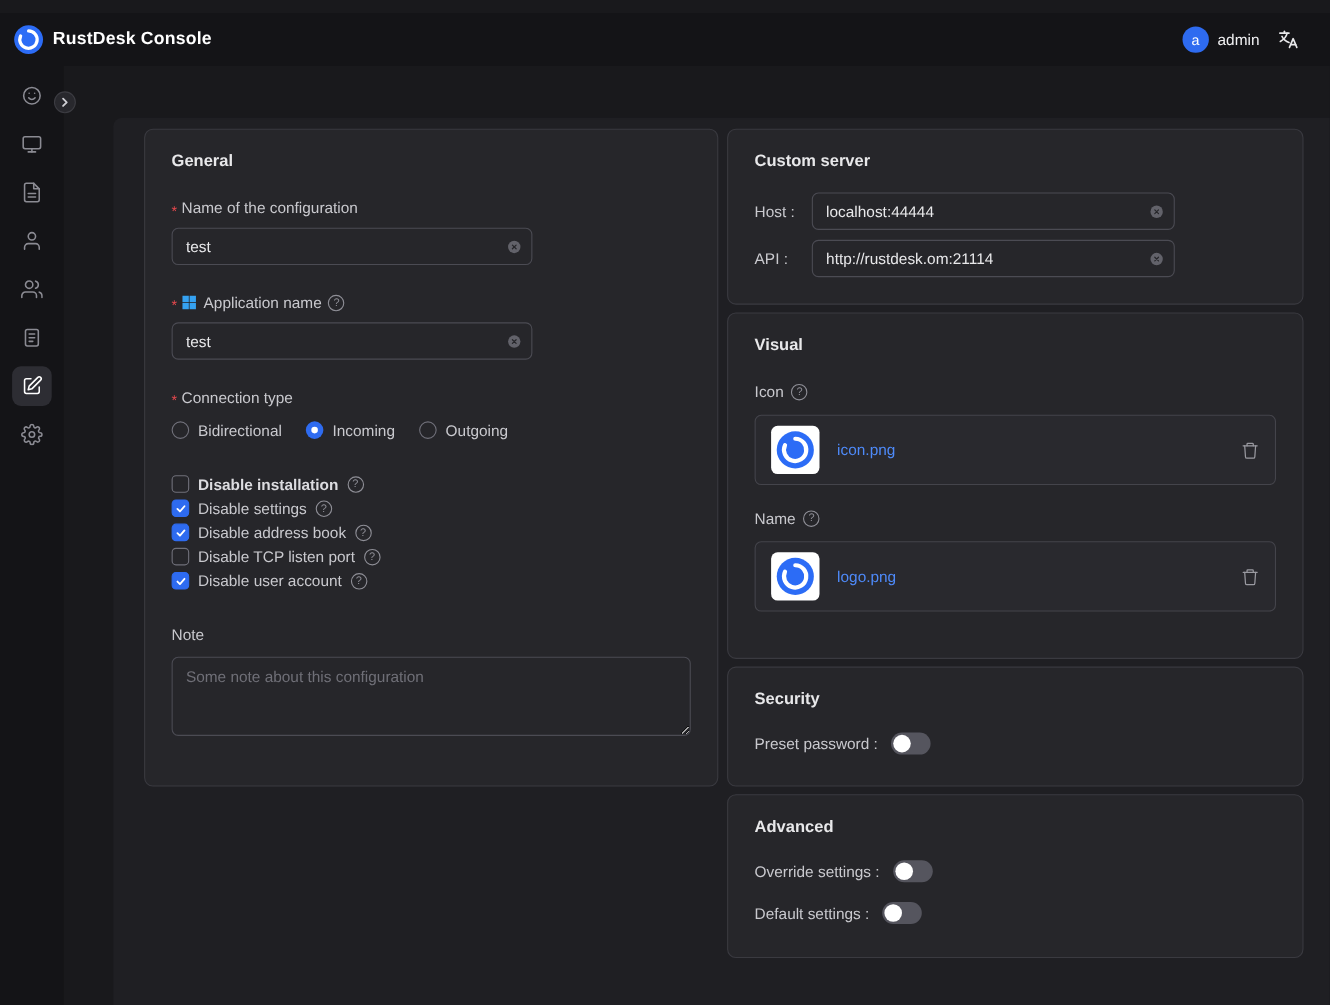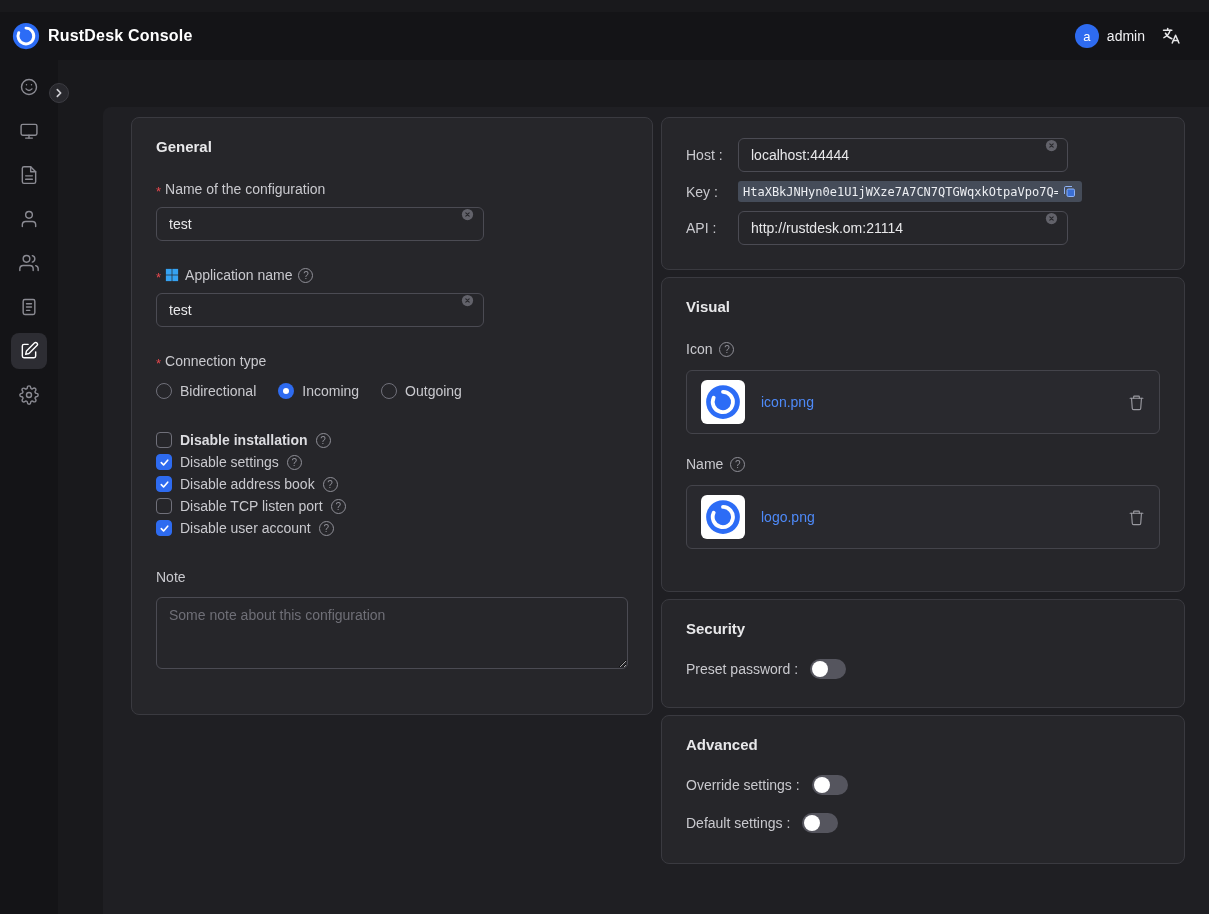--- a/index.html
+++ b/index.html
@@ -86,21 +86,21 @@
     display:flex;align-items:center;gap:6px;margin-bottom:10px;
     color:var(--text-2);font-size:14px;
   }
   .req{color:var(--danger);font-size:13px;margin-right:-2px;transform:translateY(2px)}
   .win-icon{width:14px;height:14px;display:inline-flex}
   .help{
     width:15px;height:15px;border-radius:50%;border:1px solid var(--muted);
     color:var(--muted);font-size:10px;display:inline-flex;align-items:center;justify-content:center;
     cursor:pointer;flex:none;
   }
-  .input-wrap{position:relative;display:inline-flex;}
+  .input-wrap{position:relative;display:inline-flex;align-items:center}
   .w-med{width:328px}
   .w-srv{width:330px}
   .text-input{
     width:100%;height:34px;background:transparent;border:1px solid var(--input-border);
     border-radius:6px;color:var(--text-1);font-size:14px;padding:0 30px 0 12px;outline:none;
     font-family:"Liberation Sans","DejaVu Sans",sans-serif;
   }
   .clear-btn{position:absolute;right:9px;width:15px;height:15px;display:inline-flex;cursor:pointer}
   .clear-btn svg{width:15px;height:15px}
 
@@ -385,46 +385,35 @@
           </div>
 
           <p class="note-label">Note</p>
           <textarea class="note-area" placeholder="Some note about this configuration" style=""></textarea>
         </section>
       </div>
 
       <div class="col-right">
 
         <section class="card" style="padding-bottom:22px">
+          <h2 class="card-title" style="margin-bottom:20px">Custom server</h2>
 
           <div class="srv-row">
             <span class="srv-label">Host :</span>
             <div class="input-wrap w-srv">
               <input class="text-input" type="text" value="localhost:44444" style="">
               <span class="clear-btn">
                 <svg viewBox="0 0 24 24">
                     <circle cx="12" cy="12" r="9" fill="#62626a"></circle>
                     <path d="M9.3 9.3l5.4 5.4M14.7 9.3l-5.4 5.4" stroke="#26262a" stroke-width="1.8" stroke-linecap="round"></path>
                   </svg>
               </span>
             </div>
           </div>
 
-          <div class="srv-row">
-            <span class="srv-label">Key :</span>
-            <div class="key-pill">
-              <span class="key-text">HtaXBkJNHyn0e1U1jWXze7A7CN7QTGWqxkOtpaVpo7Q=</span>
-              <span class="copy-btn">
-                <svg viewBox="0 0 24 24">
-                    <rect x="8" y="8" width="12" height="12" rx="2"></rect>
-                    <path d="M4 16V6a2 2 0 0 1 2-2h10" fill="none"></path>
-                  </svg>
-              </span>
-            </div>
-          </div>
 
           <div class="srv-row">
             <span class="srv-label">API :</span>
             <div class="input-wrap w-srv">
               <input class="text-input" type="text" value="http://rustdesk.om:21114" style="">
               <span class="clear-btn">
                 <svg viewBox="0 0 24 24">
                     <circle cx="12" cy="12" r="9" fill="#62626a"></circle>
                     <path d="M9.3 9.3l5.4 5.4M14.7 9.3l-5.4 5.4" stroke="#26262a" stroke-width="1.8" stroke-linecap="round"></path>
                   </svg>

